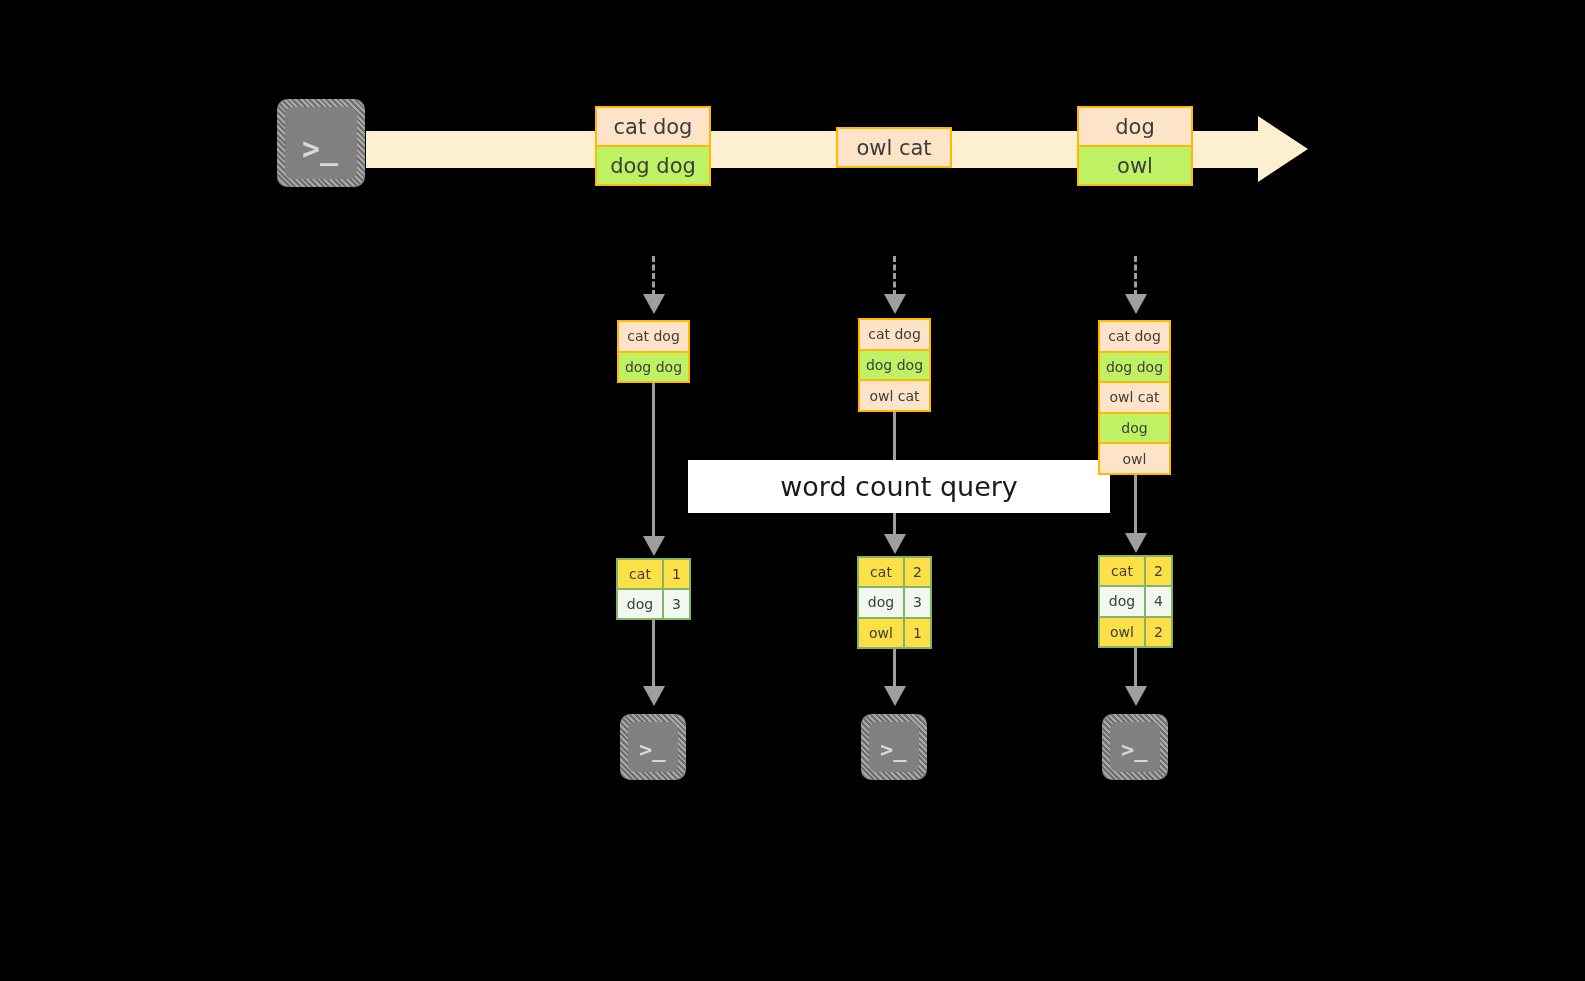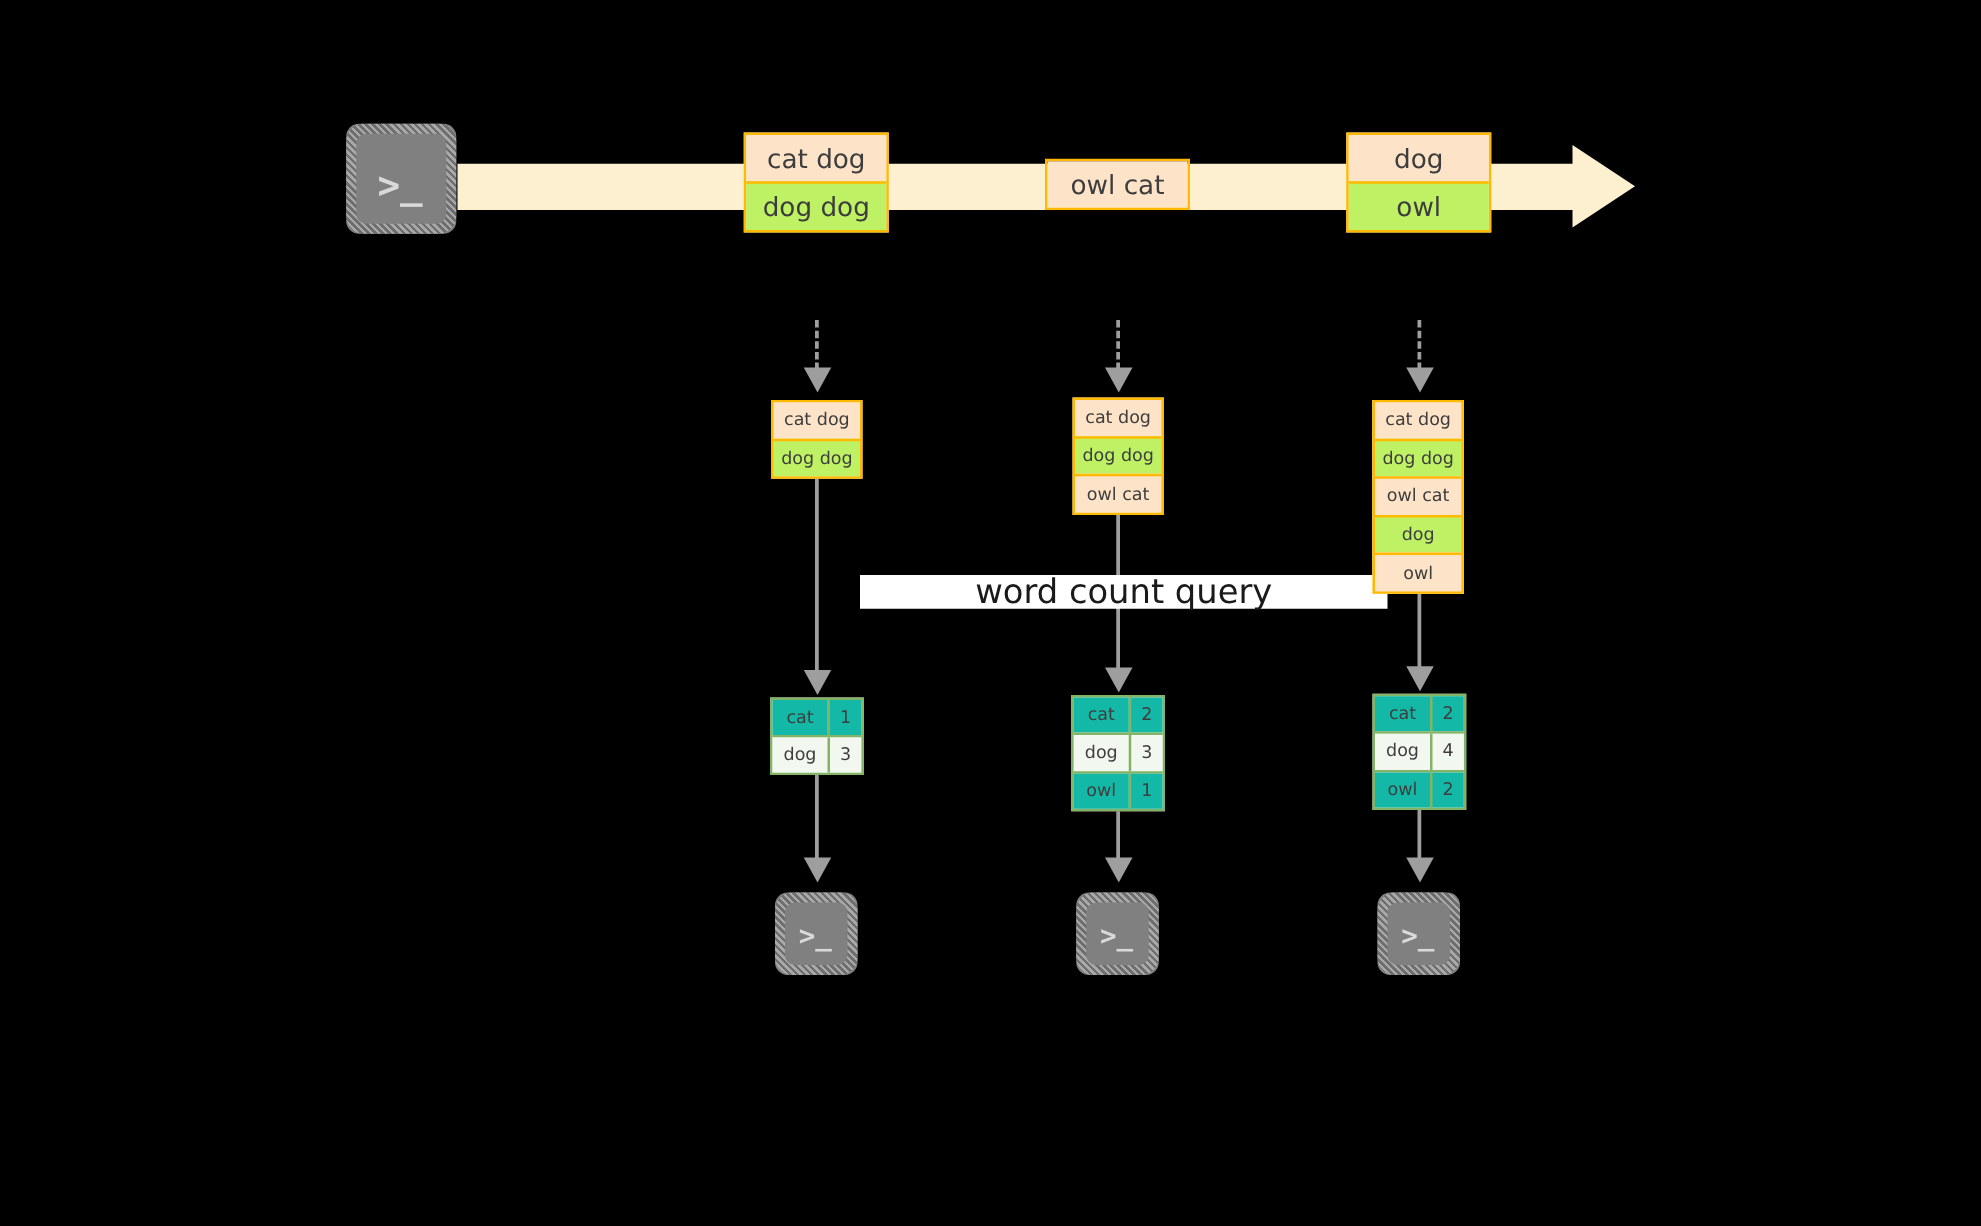--- a/index.html
+++ b/index.html
@@ -109,21 +109,21 @@
   .gcell {
     display: flex;
     align-items: center;
     justify-content: center;
     font-size: 14px;
     color: #3d3d3d;
     box-sizing: border-box;
   }
   .gcell.word { flex: 0 0 44px; }
   .gcell.count { flex: 1 1 auto; border-left: 2px solid #82b366; }
-  .grow.dark .gcell { background: #14b8a6; }
+  .grow.dark .gcell { background: #fde047; }
   .grow.light .gcell { background: #f2f8f0; }
 
   
   .gline {
     position: absolute;
     width: 3px;
     background: #9e9e9e;
   }
   .gline.dashed {
     background: none;
@@ -276,21 +276,21 @@
 
   <div class="gline" style="left:1134px; top:648px; height:40px;"></div>
   <div class="ghead" style="left:1125px; top:686px;"></div>
 
   <div class="terminal" style="left:1102px; top:714px; width:66px; height:66px;">
     <div class="hatch"></div>
     <div class="inner"></div>
     <div class="prompt" style="left:11px; top:17px; font-size:22px;">&gt;_</div>
   </div>
 
-  <div class="banner" style="left:688px; top:460px; width:422px; height:27px;">
+  <div class="banner" style="left:688px; top:460px; width:422px; height:53px;">
     <span>word count query</span>
   </div>
 
   <div class="obox small" style="left:1098px; top:320px; width:73px; height:155px; z-index:5;">
     <div class="orow dark">cat dog</div>
     <div class="orow light">dog dog</div>
     <div class="orow dark">owl cat</div>
     <div class="orow light">dog</div>
     <div class="orow dark">owl</div>
   </div>

